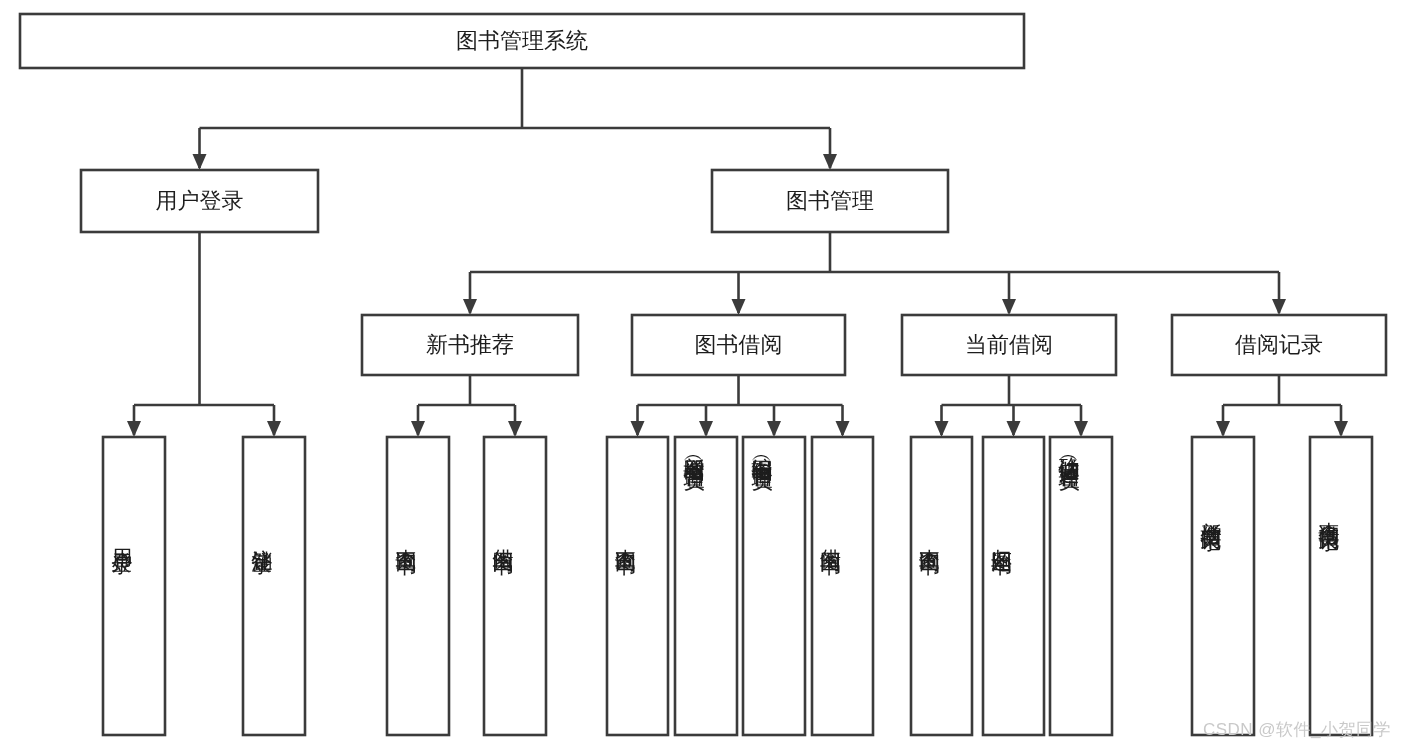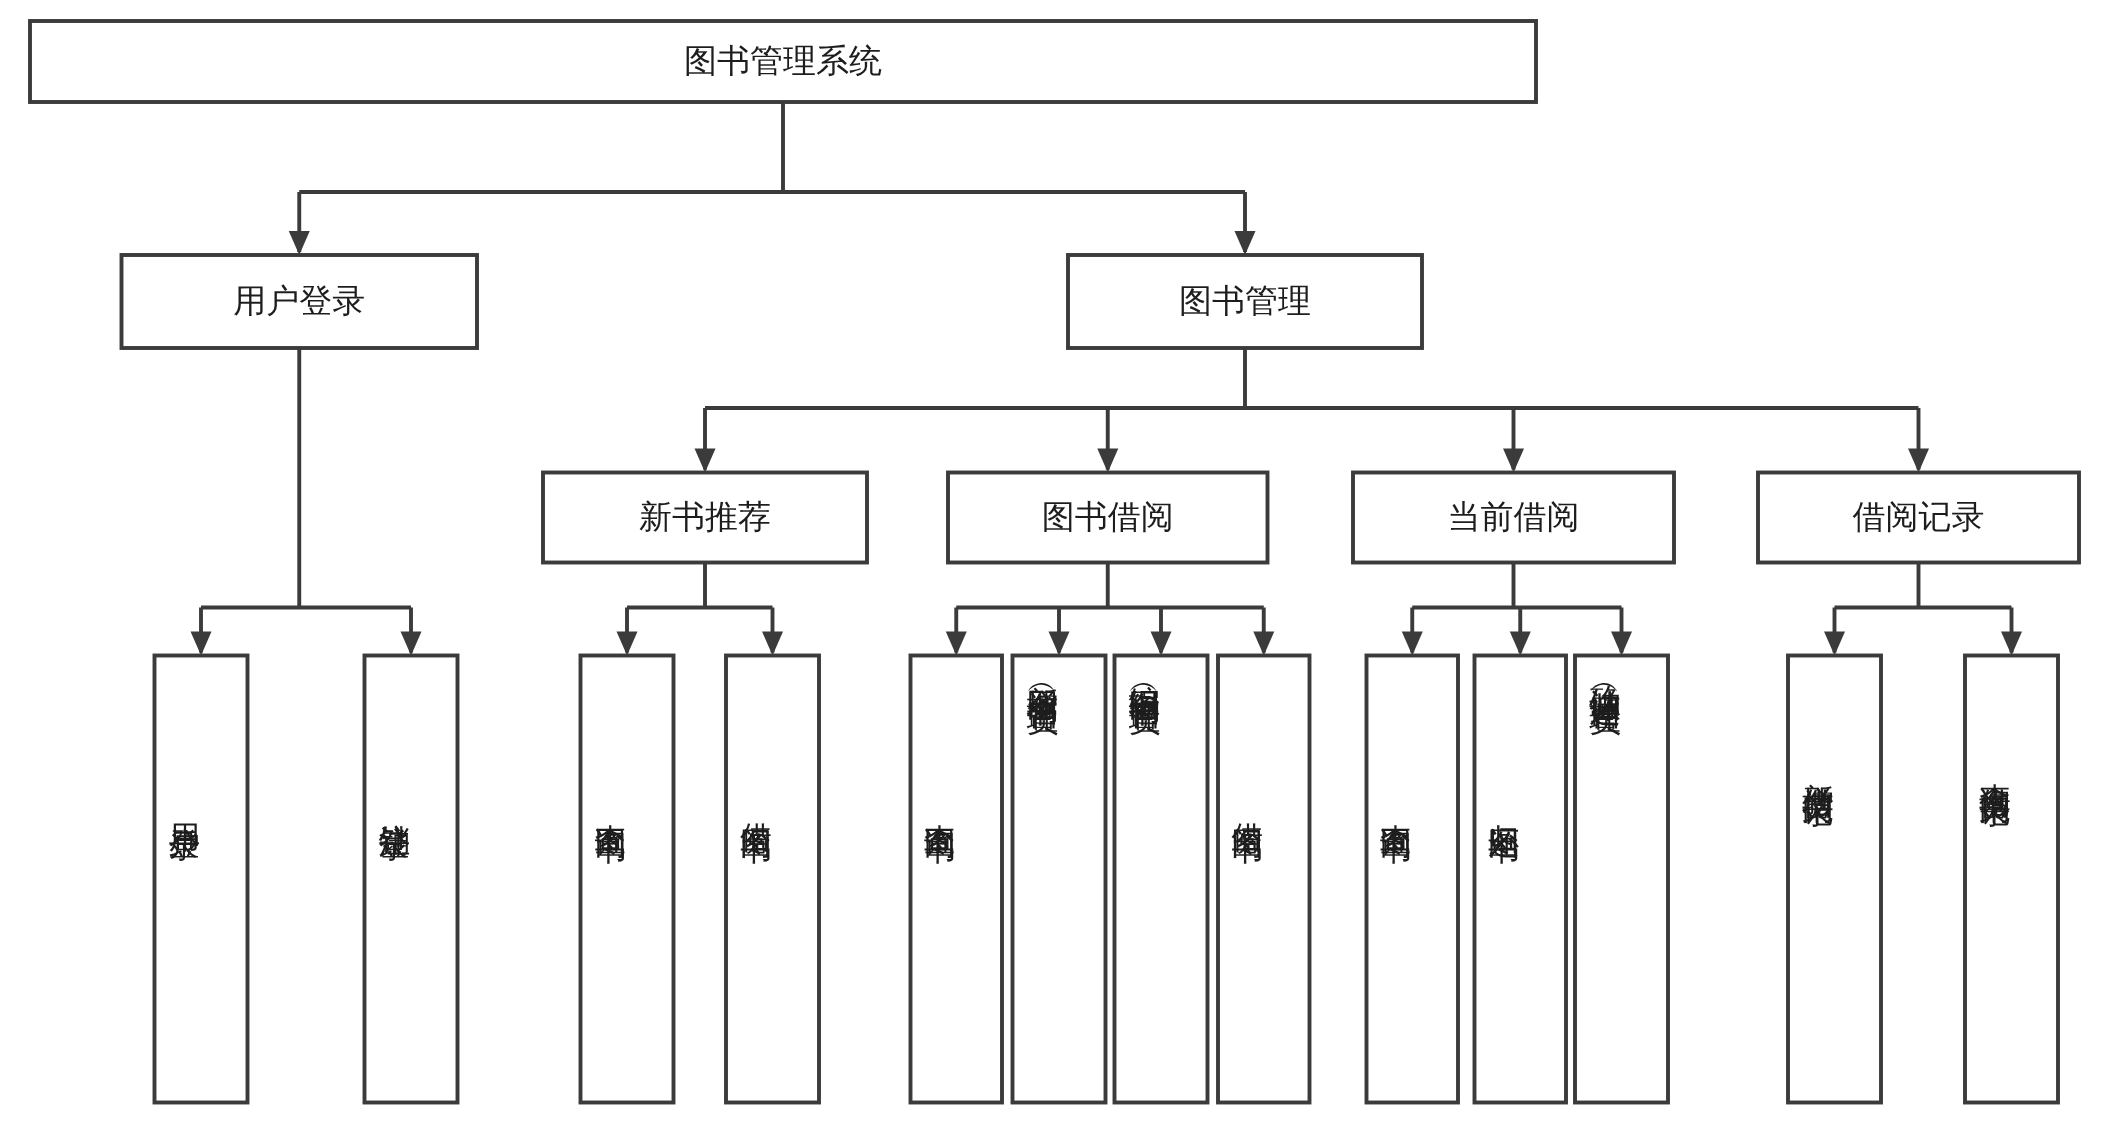--- a/index.html
+++ b/index.html
@@ -187,13 +187,14 @@
         <g>
           <rect x="1192" y="437" width="62" height="298" class="node-box"></rect>
           <text class="node-label vert" x="1223" y="511" text-anchor="middle" style="dominant-baseline: text-before-edge;">新增借阅记录</text>
         </g>
         <g>
           <rect x="1310" y="437" width="62" height="298" class="node-box"></rect>
           <text class="node-label vert" x="1341" y="511" text-anchor="middle" style="dominant-baseline: text-before-edge;">查询借阅记录</text>
         </g>
       </g>
   </svg>
+  <div class="watermark">CSDN @软件_小贺同学</div>
 </div>
 
 </body></html>

